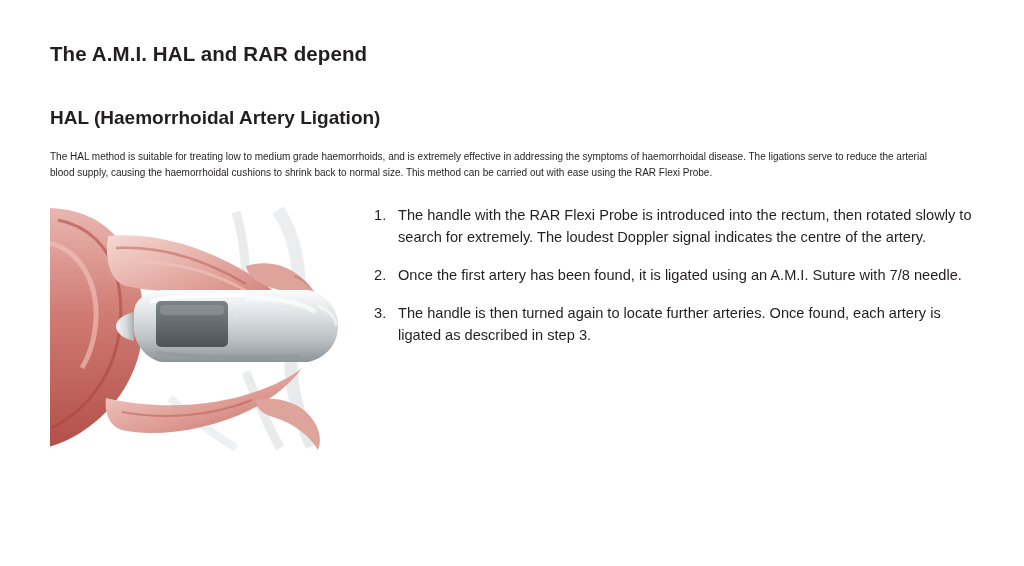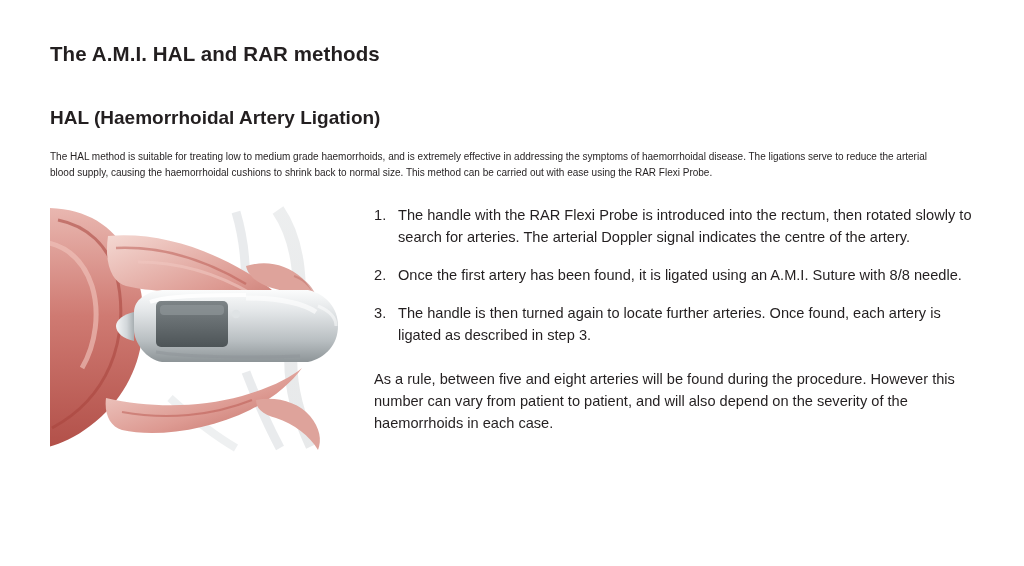--- a/index.html
+++ b/index.html
@@ -93,21 +93,21 @@
     color: #231f20;
     margin: 22px 0 0 3px;
     padding-left: 0;
   }
 </style>
 </head>
 <body>
 
 <div class="slide">
 
-  <h1 class="title">The A.M.I. HAL and RAR methods</h1>
+  <h1 class="title">The A.M.I. HAL and RAR depend</h1>
 
   <h2 class="subtitle">HAL (Haemorrhoidal Artery Ligation)</h2>
 
   <p class="intro">The HAL method is suitable for treating low to medium grade haemorrhoids, and is extremely effective in addressing the symptoms of haemorrhoidal disease. The ligations serve to reduce the arterial blood supply, causing the haemorrhoidal cushions to shrink back to normal size. This method can be carried out with ease using the RAR Flexi Probe.</p>
 
   <div class="body-area">
 
     <div class="figure">
       <svg width="294" height="250" viewBox="0 0 294 250">
         <defs>
@@ -175,21 +175,20 @@
         <rect x="110" y="103" width="64" height="10" rx="4" fill="#8e9599" opacity="0.7"></rect>
         <circle cx="186" cy="112" r="4.2" fill="#dfe3e5"></circle>
 
         <path d="M196 96 C226 96 250 100 266 110" fill="none" stroke="#ffffff" stroke-width="5" opacity="0.6"></path>
         <path d="M268 104 C282 110 286 118 286 124" fill="none" stroke="#ffffff" stroke-width="3" opacity="0.5"></path>
       </svg>
     </div>
 
     <div class="steps">
       <ol class="step-list">
-        <li>The handle with the RAR Flexi Probe is introduced into the rectum, then rotated slowly to search for arteries. The arterial Doppler signal indicates the centre of the artery.</li>
-        <li>Once the first artery has been found, it is ligated using an A.M.I. Suture with 8/8 needle.</li>
+        <li>The handle with the RAR Flexi Probe is introduced into the rectum, then rotated slowly to search for extremely. The loudest Doppler signal indicates the centre of the artery.</li>
+        <li>Once the first artery has been found, it is ligated using an A.M.I. Suture with 7/8 needle.</li>
         <li>The handle is then turned again to locate further arteries. Once found, each artery is ligated as described in step 3.</li>
       </ol>
-      <p class="closing">As a rule, between five and eight arteries will be found during the procedure. However this number can vary from patient to patient, and will also depend on the severity of the haemorrhoids in each case.</p>
     </div>
 
   </div>
 </div>
 
 </body></html>

